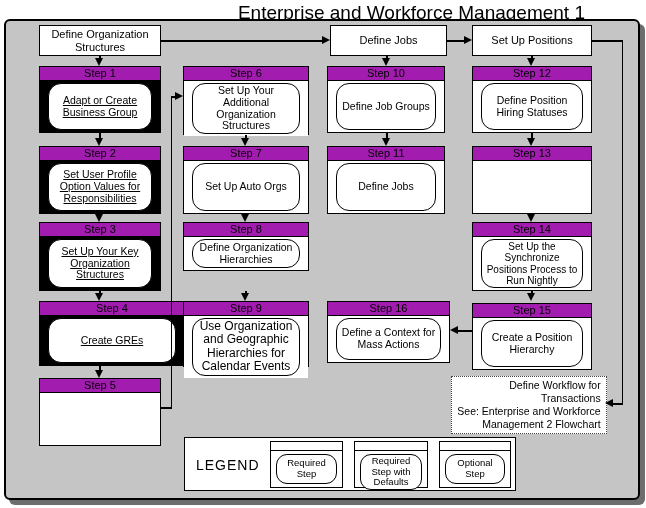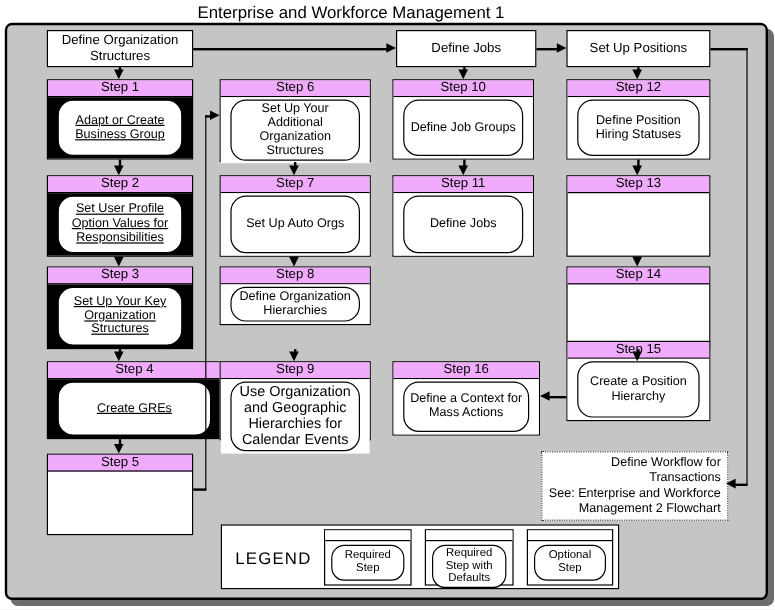--- a/index.html
+++ b/index.html
@@ -1,28 +1,28 @@
 <!DOCTYPE html>
 <html><head>
 <meta charset="utf-8">
 <style>
   html,body{margin:0;padding:0;background:#fff;}
   body{width:646px;height:508px;position:relative;overflow:hidden;
        font-family:"Liberation Sans",sans-serif;color:#000;}
   .abs{position:absolute;}
-  .title{top:2px;left:0;width:585px;text-align:center;font-size:14px;}
+  .title{top:2px;left:0;width:585px;text-align:right;font-size:19px;}
   .frame{left:4px;top:19px;width:636px;height:481px;box-sizing:border-box;
          background:#c5c5c5;border:2px solid #000;border-radius:6px;
          box-shadow:5px 5px 0 0 #6d6d6d;}
   .tbox{box-sizing:border-box;background:#fff;border:1.5px solid #000;
         display:flex;align-items:center;justify-content:center;text-align:center;
         font-size:11px;line-height:1.15;}
   .step{box-sizing:border-box;border:1.5px solid #000;background:#fff;
         display:flex;flex-direction:column;}
-  .step-hdr{flex:0 0 13px;background:#f0abfc;border-bottom:1.5px solid #000;
+  .step-hdr{flex:0 0 13px;background:#a21caf;border-bottom:1.5px solid #000;
         text-align:center;font-size:11px;line-height:13px;}
   .step-body{flex:1;display:flex;}
   .t-required .step-body{background:#000;text-decoration:underline;}
   .t-optional .step-body{background:#fff;}
   .pill{flex:1;margin:2px 8px;background:#fff;border:1.5px solid #000;
         border-radius:13px;display:flex;align-items:center;justify-content:center;
         text-align:center;font-size:10.5px;line-height:1.12;padding:1px 2px;}
   .note{box-sizing:border-box;background:#fff;border:1.5px dotted #444;
         display:flex;align-items:center;justify-content:center;text-align:right;
         font-size:10.5px;line-height:1.25;white-space:pre-line;}
@@ -130,22 +130,25 @@
   <div class="step-hdr">Step 12</div>
   <div class="step-body">
       <div class="pill">Define Position Hiring Statuses</div>
     </div>
 </div>
 <div class="abs step t-optional" style="left:472px;top:146px;width:120px;height:68px">
   <div class="step-hdr">Step 13</div>
 </div>
 <div class="abs step t-optional" style="left:472px;top:222px;width:120px;height:69px">
   <div class="step-hdr">Step 14</div>
-</div>
-<div class="abs step t-optional" style="left:472px;top:284px;width:120px;height:67px">
+  <div class="step-body">
+      <div class="pill" style="font-size:10px">Set Up the Synchronize Positions Process to Run Nightly</div>
+    </div>
+</div>
+<div class="abs step t-optional" style="left:472px;top:303px;width:120px;height:67px">
   <div class="step-hdr">Step 15</div>
   <div class="step-body">
       <div class="pill">Create a Position Hierarchy</div>
     </div>
 </div>
 
 <div class="abs note" style="left:451px;top:376px;width:156px;height:58px">Define Workflow for
 Transactions
 See: Enterprise and Workforce
 Management 2 Flowchart</div>

